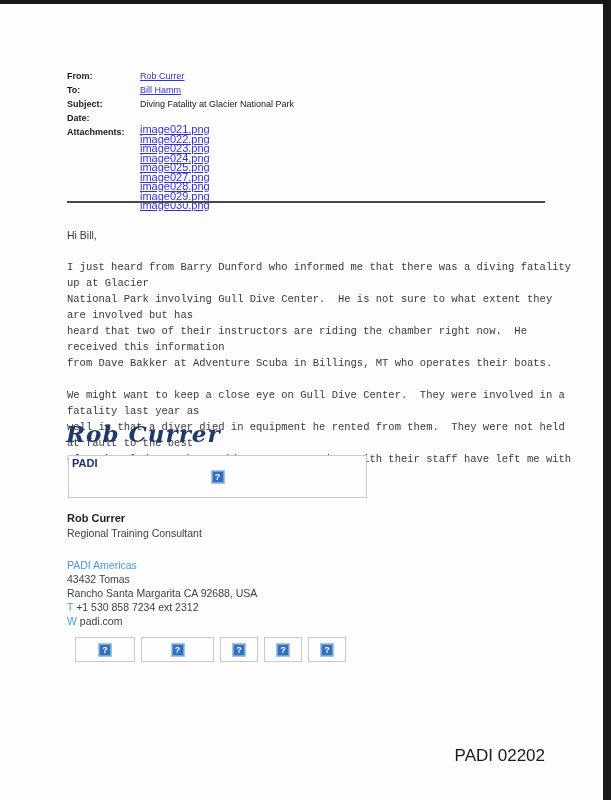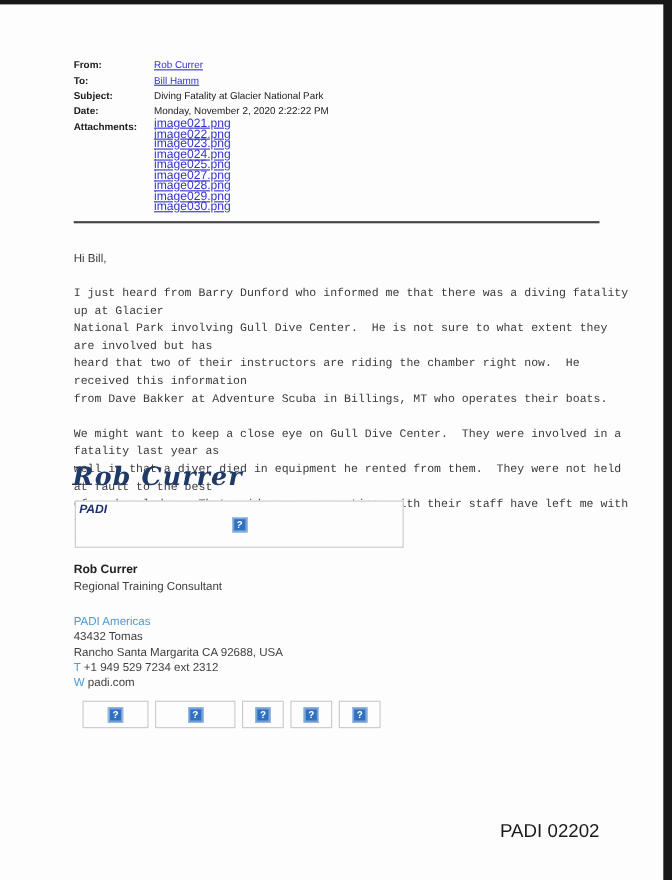--- a/index.html
+++ b/index.html
@@ -4,21 +4,21 @@
 <style>
   html,body { margin:0; padding:0; background:#ffffff; }
   .page {
     position:relative; width:611px; height:800px; background:#fdfdfd;
     font-family:"Liberation Sans", sans-serif; overflow:hidden;
   }
   .edge-top { position:absolute; top:0; left:0; width:611px; height:4px; background:#181818; }
   .edge-right { position:absolute; top:0; right:0; width:8px; height:800px; background:#181818; }
 
   
-  .header-block { position:absolute; left:67px; top:52px; width:480px; font-size:9px; color:#1a1a1a; }
+  .header-block { position:absolute; left:67px; top:69px; width:480px; font-size:9px; color:#1a1a1a; }
   .hrow { display:flex; line-height:14px; }
   .hlabel { width:73px; font-weight:bold; flex:none; }
   .hvalue { flex:1; }
   a.lnk { color:#3333cc; text-decoration:underline; cursor:pointer; }
   .attach-list a { display:block; line-height:9.5px; font-size:11px; }
   .hrow.attachments { align-items:flex-start; }
 
   .divider { position:absolute; left:67px; top:201px; width:478px; height:0; border-top:2px solid #474747; }
 
   
@@ -28,21 +28,21 @@
   .closing { line-height:16px; margin-top:16px; }
 
   
   .script-sig {
     position:absolute; left:66px; top:420px;
     font-family:"DejaVu Serif", serif; font-style:italic; font-weight:bold;
     font-size:23px; color:#1f3a68; letter-spacing:1px;
   }
   .logo-box {
     position:absolute; left:68px; top:455px; width:297px; height:41px;
-    border:1px solid #c9c9c9; background:#fdfdfd;font-style:italic;
+    border:1px solid #c9c9c9; background:#fdfdfd;
   }
   .logo-alt { position:absolute; left:3px; top:1px; font-size:11px; font-weight:600; color:#1f3070; }
   .broken-icon {
     display:inline-block; width:12px; height:12px; background:#2f71c0;
     border:1px solid #a6c3e4; color:#ffffff; font-size:9px; font-weight:bold;
     text-align:center; line-height:12px; box-shadow:0 0 0 1px #7aa3d4 inset;
   }
   .logo-box .broken-icon { position:absolute; left:50%; top:50%; transform:translate(-50%,-50%); }
 
   .contact-block { position:absolute; left:67px; top:511px; font-size:10.5px; color:#3f3f3f; }
@@ -82,21 +82,20 @@
     <div class="hrow">
       <span class="hlabel">To:</span>
       <span class="hvalue"><a class="lnk">Bill Hamm</a></span>
     </div>
     <div class="hrow">
       <span class="hlabel">Subject:</span>
       <span class="hvalue">Diving Fatality at Glacier National Park</span>
     </div>
     <div class="hrow">
       <span class="hlabel">Date:</span>
-      <span class="hvalue">Monday, November 2, 2020 2:22:22 PM</span>
     </div>
     <div class="hrow attachments">
       <span class="hlabel">Attachments:</span>
       <span class="hvalue attach-list">
           <a class="lnk">image021.png</a>
           <a class="lnk">image022.png</a>
           <a class="lnk">image023.png</a>
           <a class="lnk">image024.png</a>
           <a class="lnk">image025.png</a>
           <a class="lnk">image027.png</a>
@@ -130,21 +129,21 @@
 
   <div class="contact-block">
     <div class="contact-name">Rob Currer</div>
     <div class="contact-title">Regional Training Consultant</div>
     <div class="contact-gap"></div>
     <div><a class="lightlink">PADI Americas</a></div>
     <div class="contact-line">43432 Tomas</div>
     <div class="contact-line">Rancho Santa Margarita CA 92688, USA</div>
     <div class="contact-line">
       <span class="prefix">T</span>
-      <span>+1 949 529 7234 ext 2312</span>
+      <span>+1 530 858 7234 ext 2312</span>
     </div>
     <div class="contact-line">
       <span class="prefix">W</span>
       <a class="lnk" style="color:#3f3f3f; text-decoration:none;margin-top:40px;">padi.com</a>
     </div>
   </div>
 
   <div class="social-row">
       <div class="social-box">
         <span class="broken-icon">?</span>

